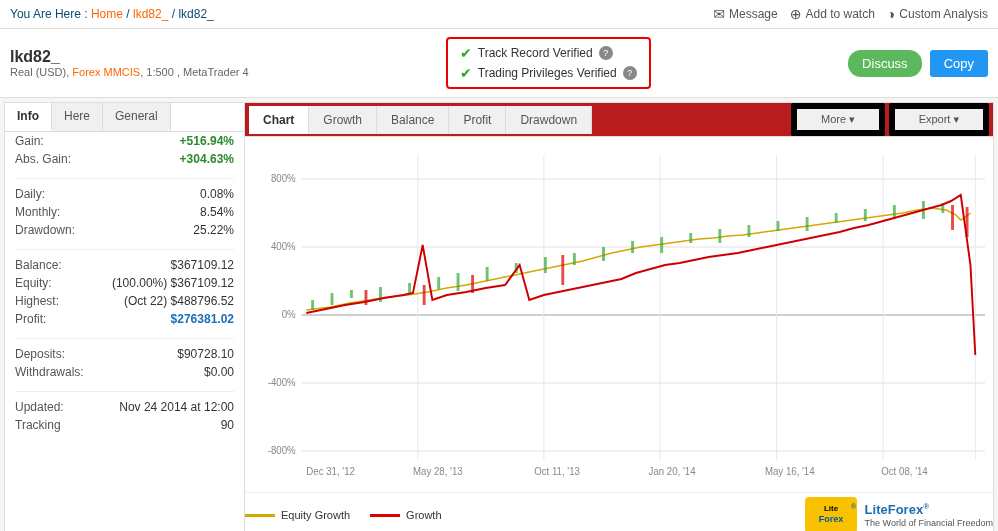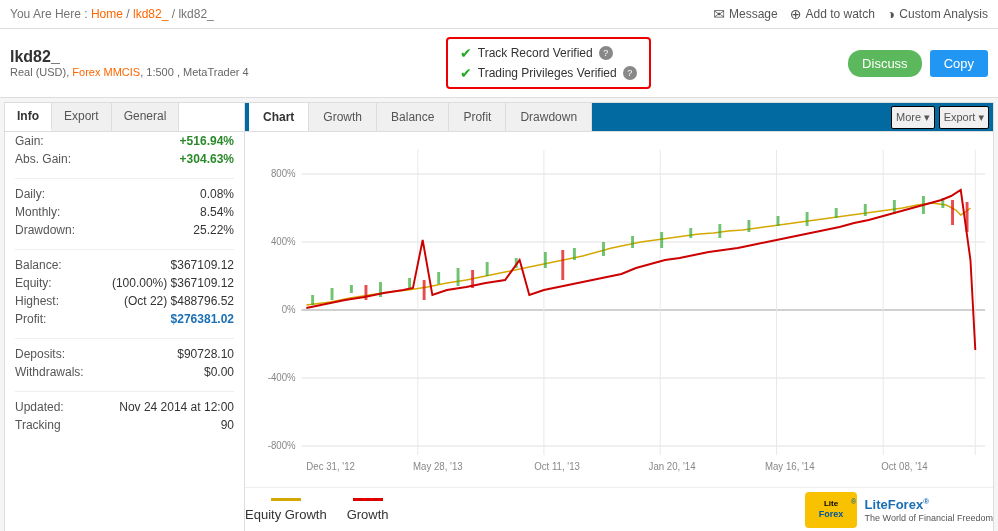--- a/index.html
+++ b/index.html
@@ -8,21 +8,21 @@
     .top-bar {
       background: #fff;
       border-bottom: 1px solid #ddd;
       padding: 6px 10px;
       display: flex;
       align-items: center;
       justify-content: space-between;
     }
     .breadcrumb { font-size: 12px; color: #666; }
     .breadcrumb a { color: #f60; text-decoration: none; }
-    .breadcrumb span { color: #737373; }
+    .breadcrumb span { color: #0c4a6e; }
     .top-actions { display: flex; align-items: center; gap: 12px; }
     .top-action-btn {
       display: flex; align-items: center; gap: 4px;
       font-size: 12px; color: #555; cursor: pointer; background: none; border: none;
     }
     .top-action-btn .icon { font-size: 14px; }
 
     .profile-bar {
       background: #fff;
       border-bottom: 1px solid #ddd;
@@ -82,40 +82,40 @@
     .info-section { margin-bottom: 10px; }
     .info-row { display: flex; justify-content: space-between; padding: 2px 0; font-size: 12px; }
     .info-label { color: #555; }
     .info-value { color: #333; text-align: right; }
     .info-value.green { color: #2a8a2a; font-weight: bold; }
     .info-value.blue { color: #1a6fb5; font-weight: bold; }
     .divider { border: none; border-top: 1px solid #eee; margin: 6px 0; }
 
     
     .right-panel { flex: 1; display: flex; flex-direction: column; }
-    .chart-tabs { display: flex; align-items: center; border-bottom: 1px solid #ddd; padding: 0 4px; background: #0369a1; justify-content: flex-end; }
+    .chart-tabs { display: flex; align-items: center; border-bottom: 1px solid #ddd; padding: 0 4px; background: #b91c1c; justify-content: flex-end; }
     .chart-tab {
       padding: 7px 14px; cursor: pointer; font-size: 12px;
       color: #555; border-right: 1px solid #ddd; background: #f0f0f0;
     }
     .chart-tab.active { background: #fff; color: #333; font-weight: bold; }
     .chart-tab-right { margin-left: auto; display: flex; gap: 4px; }
     .chart-btn {
-      padding: 4px 4px; font-size: 11px; background: #f0f0f0;
-      border: 1px solid #000000; border-radius: 2px; cursor: pointer; color: #555;
+      padding: 4px 24px; font-size: 11px; background: #f0f0f0;
+      border: 6px solid #000000; border-radius: 2px; cursor: pointer; color: #555;
     }
 
     .chart-area { flex: 1; position: relative; background: #fff; padding: 8px 8px 4px 8px; }
     .chart-svg { width: 100%; height: 340px; }
 
     .chart-legend {
       display: flex; align-items: center; justify-content: center;
       gap: 20px; padding: 4px 0; border-top: 1px solid #eee;
     }
-    .legend-item { display: flex; align-items: center; gap: 6px; font-size: 13px; flex-direction: column; }
+    .legend-item { display: flex; align-items: center; gap: 6px; font-size: 11px; }
     .legend-line { width: 30px; height: 3px; }
     .legend-line.equity { background: #d4a800; }
     .legend-line.growth { background: #d00; }
     .liteforex-logo {
       margin-left: auto; display: flex; align-items: center; gap: 4px;
       font-size: 11px;
     }
   </style>
 </head>
 <body>
@@ -170,21 +170,21 @@
     <button class="btn-discuss">Discuss</button>
     <button class="btn-copy">Copy</button>
   </div>
 </div>
 
 <div class="main-content">
 
   <div class="left-panel">
     <div class="tabs">
       <div class="tab active">Info</div>
-      <div class="tab">Export</div>
+      <div class="tab">Here</div>
       <div class="tab">General</div>
     </div>
 
     <div class="info-table">
       <div class="info-section">
         <div class="info-row">
           <span class="info-label">Gain:</span>
           <span class="info-value green">+516.94%</span>
         </div>
         <div class="info-row">

